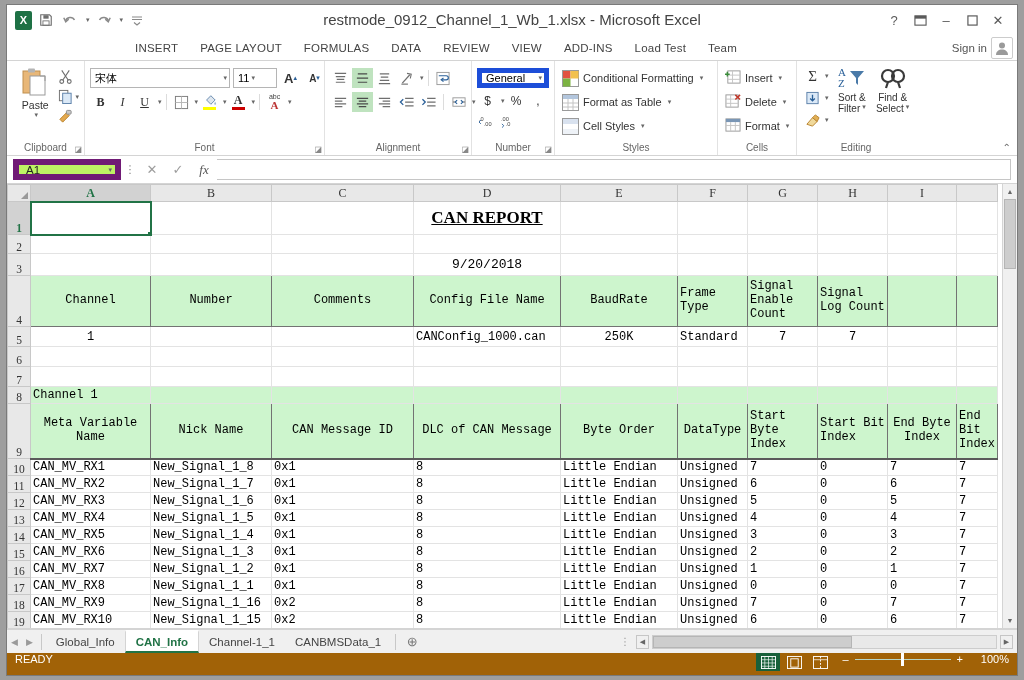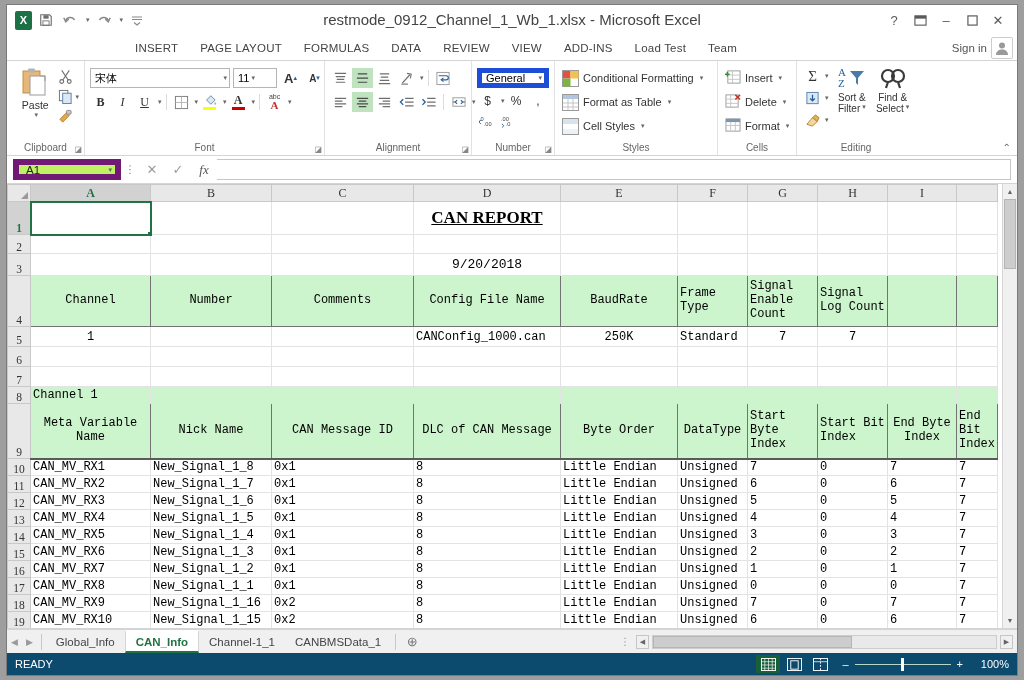--- a/index.html
+++ b/index.html
@@ -160,21 +160,21 @@
     color:#777; font-size:13px; }
   .hscrollarea { margin-left:auto; display:flex; align-items:center; gap:3px;
     padding-right:4px; flex:1; max-width:400px; }
   .hsdots { color:#999; font-size:10px; padding:0 3px; }
   .hsbtn { width:13px; height:14px; background:#f0f0f0; border:1px solid #c6c6c6;
     color:#666; font-size:7px; display:flex;align-items:center;justify-content:center;}
   .hstrack { flex:1; height:14px; background:#e9e9e9; border:1px solid #cdcdcd; position:relative;}
   .hsthumb { position:absolute; left:0; top:0; bottom:0; width:58%; background:#cdcdcd;
     border:1px solid #b5b5b5; }
   
-  .status { height:22px; background:#0c4a6e; color:#fff; display:flex; align-items:center;
+  .status { height:22px; background:#a16207; color:#fff; display:flex; align-items:flex-start;
     font-size:11px; padding:0 8px; flex:0 0 22px; }
   .viewbtns { margin-left:auto; display:flex; align-items:center; gap:2px; }
   .vbtn { width:24px; height:18px; display:flex; align-items:center; justify-content:center;
     color:#fff; font-size:12px; }
   .vbtn.on { background:#19603a; }
   .zoomctl { display:flex; align-items:center; gap:6px; margin-left:10px; }
   .ztrack { width:96px; height:1px; background:#b8d6c5; position:relative; }
   .zthumb { position:absolute; left:48%; top:-6px; width:3px; height:13px; background:#fff; }
   .zpct { width:40px; text-align:right; font-size:11px; }
 </style>

